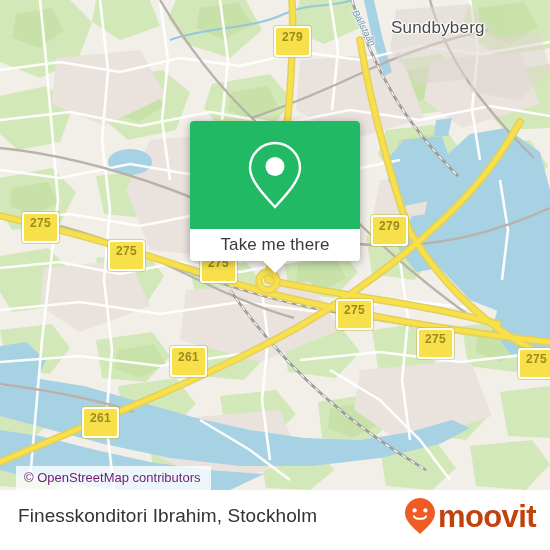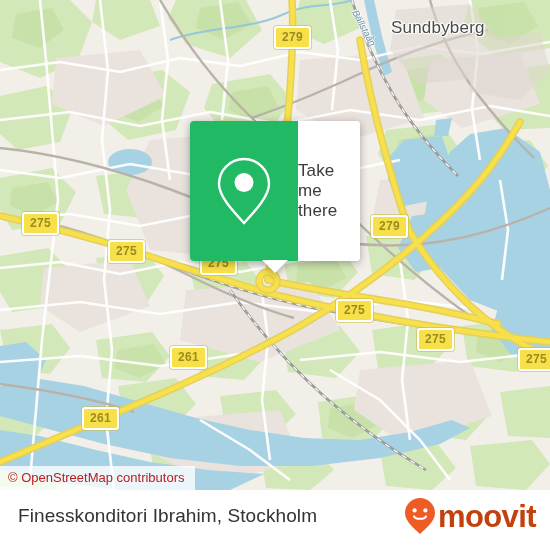--- a/index.html
+++ b/index.html
@@ -21,21 +21,21 @@
   
   .shield {
     position:absolute;
     background:#f7e04a;
     border:2px solid #ffffff;
     border-radius:3px;
     color:#9a8c1f;
     font-size:12px;
     font-weight:bold;
     line-height:1;
-    padding:3px 6px 4px 6px;
+    padding:3px 6px 12px 6px;
     letter-spacing:0.3px;
     box-shadow:0 0 0 1px rgba(200,185,60,.55);
     font-family:"Liberation Sans", sans-serif;
   }
 
   
   .map-label {
     position:absolute;
     color:#5c5c5c;
     text-shadow:
@@ -57,21 +57,21 @@
     left:190px; top:121px;
     width:170px; height:140px;
     border-radius:4px;
     overflow:visible;
     filter:drop-shadow(0 2px 4px rgba(0,0,0,.32));
     z-index:40;
   }
   #popup-inner {
     width:170px; height:140px; border-radius:4px; overflow:hidden;
     background:#ffffff;
-    display:flex; 
+    display:flex; flex-direction:column;
   }
   #popup-image {
     flex:0 0 108px;
     background:#22b965;
     display:flex; align-items:center; justify-content:center;
   }
   #popup-footer {
     flex:1 1 auto;
     background:#ffffff;
     display:flex; align-items:center; justify-content:center;
@@ -84,24 +84,24 @@
     position:absolute;
     left:50%; bottom:-12px; margin-left:-13px;
     width:0; height:0;
     border-left:13px solid transparent;
     border-right:13px solid transparent;
     border-top:13px solid #ffffff;
   }
 
   
   #attribution {
-    position:absolute; left:0; top:466px;
+    position:absolute; left:16px; top:466px;
     background:rgba(255,255,255,.78);
     padding:4px 10px 5px 8px;
-    font-size:13px; color:#b91c1c;
+    font-size:13px; color:#701a75;
     font-family:"Liberation Sans", sans-serif;
     z-index:30;
   }
 
   
   #bottom-bar {
     position:absolute; left:0; top:490px; width:550px; height:48px;
     background:#ffffff;
     display:flex; align-items:center; justify-content:space-between;
     padding:4px 14px 0 18px;

